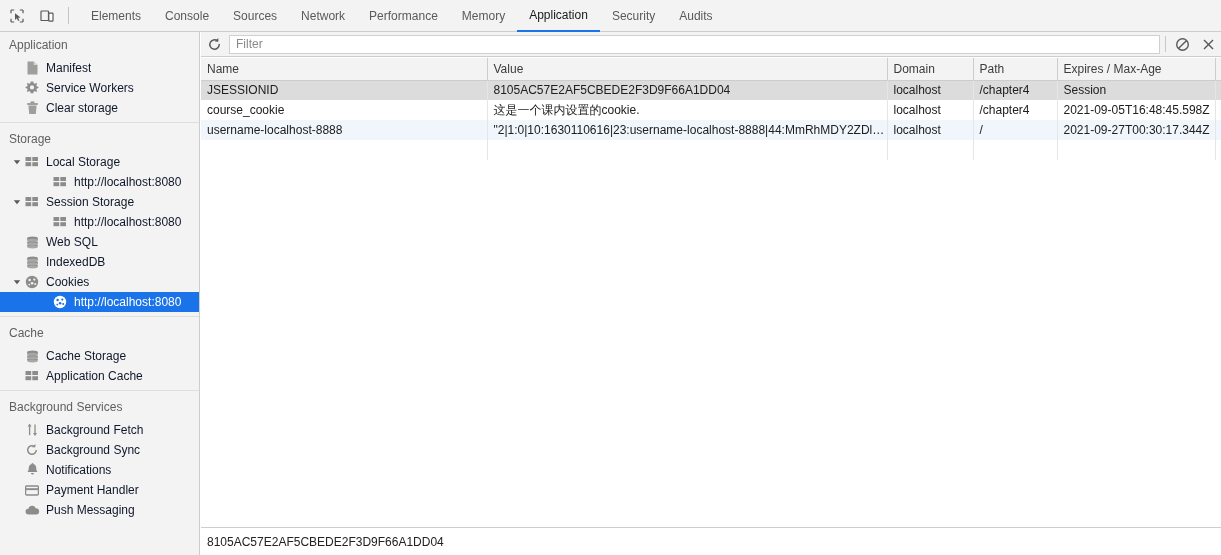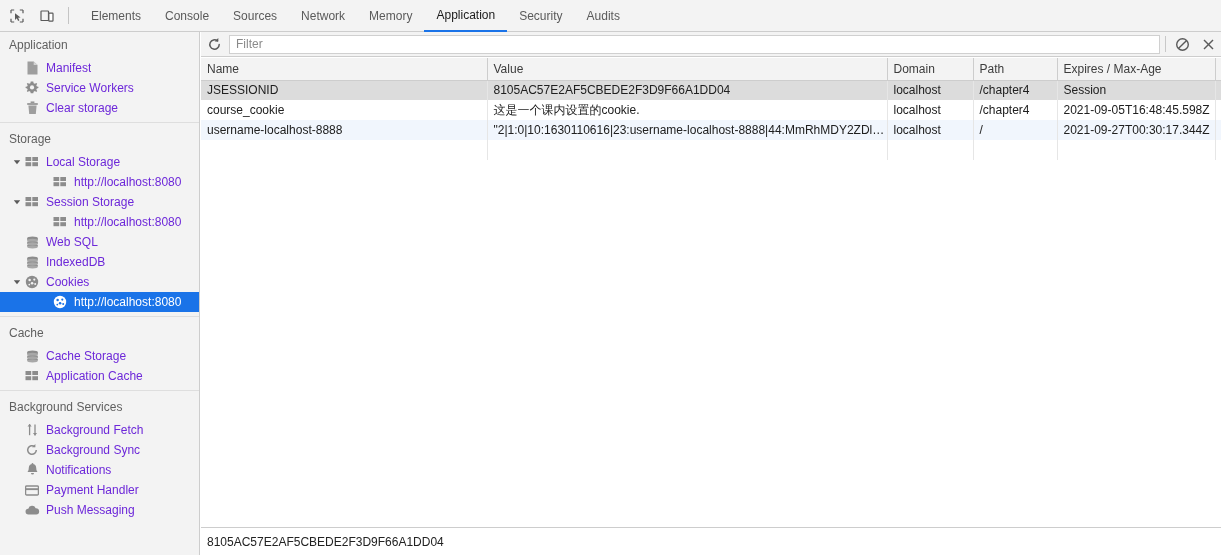--- a/index.html
+++ b/index.html
@@ -88,21 +88,21 @@
     height: 1px;
     background: #dedede;
     margin: 4px 0 3px 0;
   }
   .sb-item {
     height: 20px;
     display: flex;
     align-items: center;
     padding-left: 9px;
     font-size: 12px;
-    color: #6d28d9;
+    color: #0f172a;
     cursor: pointer;
     white-space: nowrap;
     box-sizing: border-box;
   }
   .sb-item.indent1 { padding-left: 24px; }
   .sb-item.indent2 { padding-left: 52px; }
   .sb-item.selected {
     background: #1a73e8;
     color: #ffffff;
   }
@@ -261,20 +261,21 @@
       <svg width="16" height="16" viewBox="0 0 16 16">
         <rect x="2" y="3" width="7.5" height="9.5" rx="0.6" fill="none" stroke="#5a5a5a" stroke-width="1.2"></rect>
         <rect x="9.8" y="5.2" width="4.2" height="8" rx="0.6" fill="#ffffff" stroke="#5a5a5a" stroke-width="1.2"></rect>
       </svg>
     </div>
     <div class="vsep"></div>
     <div class="tab">Elements</div>
     <div class="tab">Console</div>
     <div class="tab">Sources</div>
     <div class="tab">Network</div>
+    <div class="tab">Performance</div>
     <div class="tab">Memory</div>
     <div class="tab active">Application</div>
     <div class="tab">Security</div>
     <div class="tab">Audits</div>
   </div>
 
   <div class="sidebar">
 
     <div class="sb-group-title">Application</div>
     <div class="sb-item indent1">

